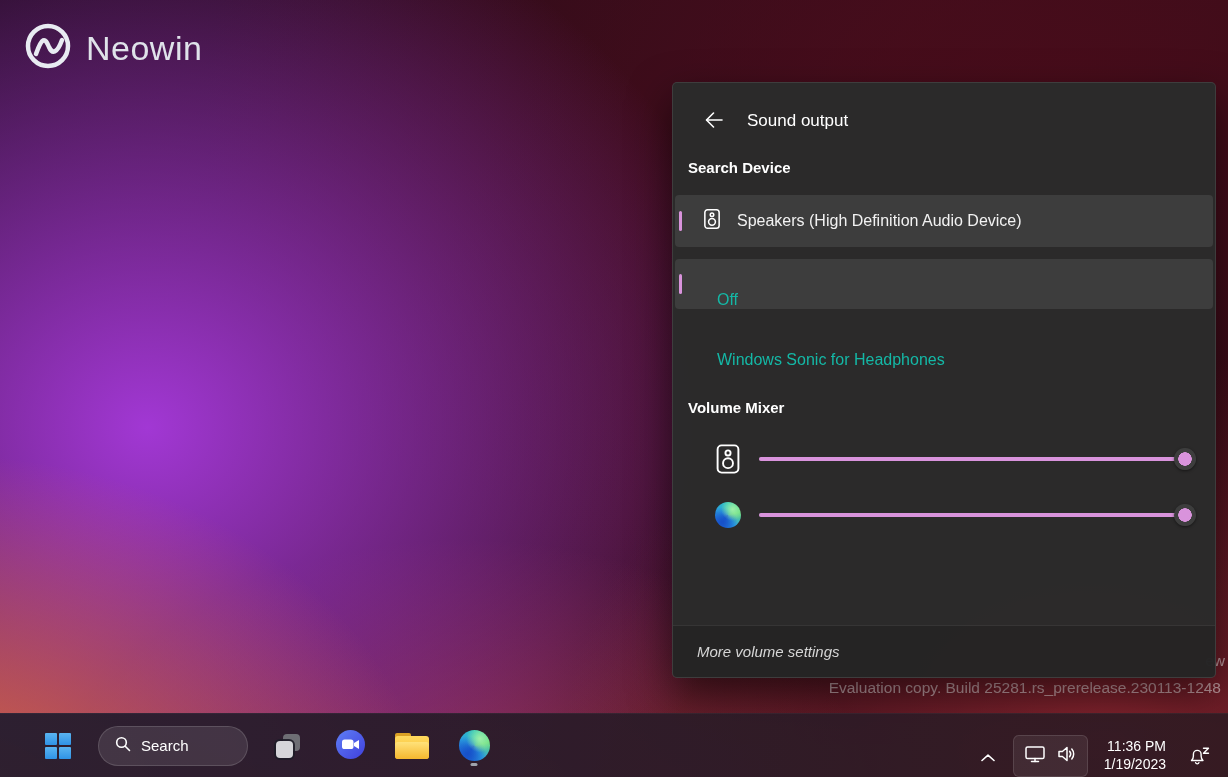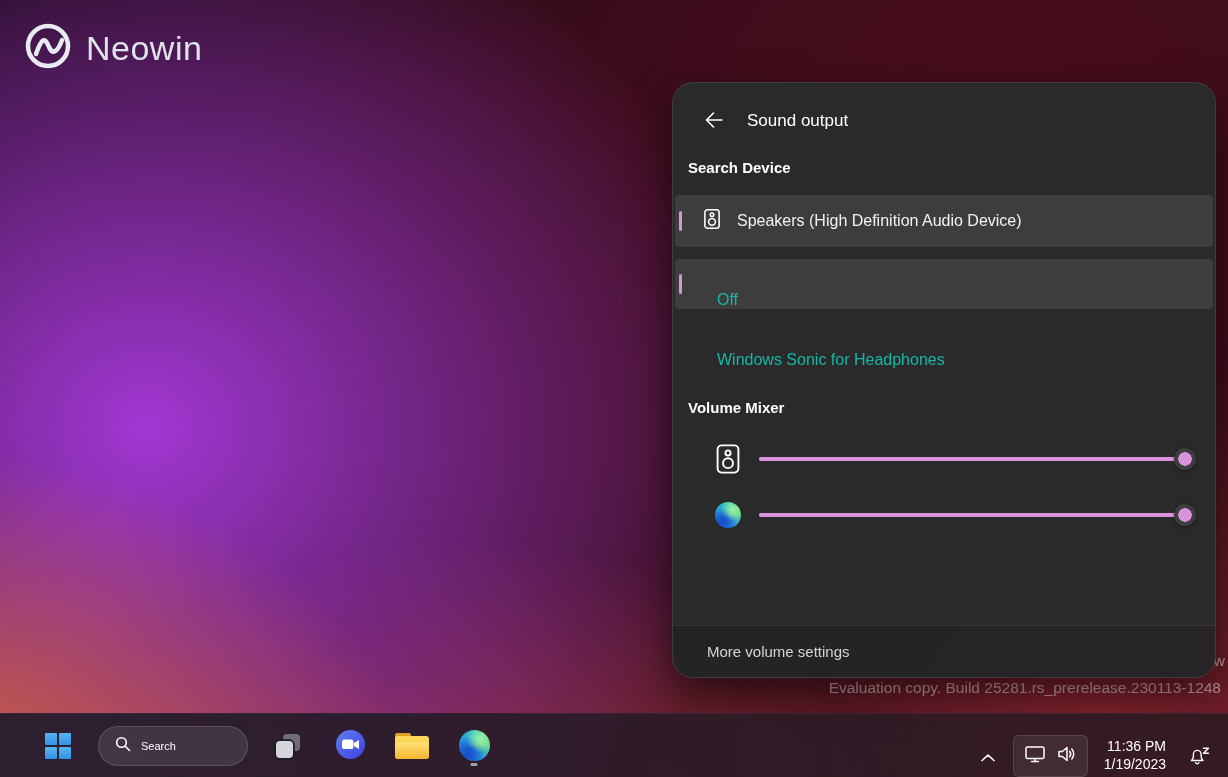--- a/index.html
+++ b/index.html
@@ -25,21 +25,21 @@
   
   .watermark{ position:absolute; color:rgba(255,255,255,0.55); font-size:15.5px; }
   .watermark.frag{ top:652px; right:3px; }
   .watermark.main{ top:679px; right:7px; }
 
   
   .flyout{
     position:absolute; left:672px; top:82px; width:544px; height:596px;
     background:rgba(43,43,43,0.985);
     border:1px solid rgba(255,255,255,0.09);
-    border-radius:21px;
+    border-radius:5px;
     box-shadow:0 16px 42px rgba(0,0,0,0.55);
     display:flex; flex-direction:column;
     overflow:hidden;
   }
   .flyout-header{ display:flex; align-items:center; gap:18px; padding:24px 26px 0 26px; }
   .back-btn{ width:30px; height:28px; display:flex; align-items:center; justify-content:center;
     background:transparent; border:none; border-radius:4px; cursor:pointer; }
   .flyout-title{ font-size:17px; color:#fff; }
 
   .section-header{ font-size:15px; font-weight:700; color:#fff; padding:0 15px; line-height:22px; }
@@ -66,39 +66,39 @@
   .slider{ position:relative; flex:1; height:24px; margin-left:18px; margin-right:28px; cursor:pointer; }
   .slider-track{ position:absolute; left:0; right:0; top:10px; height:4px; border-radius:2px;
     background:rgba(255,255,255,0.28); }
   .slider-fill{ position:absolute; left:0; top:10px; height:4px; border-radius:2px; background:var(--accent); }
   .slider-thumb{ position:absolute; top:1px; width:22px; height:22px; border-radius:50%;
     background:radial-gradient(circle, var(--accent) 0 6.5px, #3d3d3d 7px 100%);
     box-shadow:0 1px 3px rgba(0,0,0,0.5); cursor:grab; }
 
   .flyout-footer{ margin-top:auto; height:52px; display:flex; align-items:center;
     border-top:1px solid rgba(255,255,255,0.08); background:rgba(0,0,0,0.12);
-    padding-left:34px; }
+    padding-left:24px;font-style:italic; }
   .footer-link{ font-size:15px; color:#d6d6d6; cursor:pointer; }
 
   
   .taskbar{
     position:absolute; left:0; right:0; bottom:0; height:64px;
     background:linear-gradient(90deg, rgba(36,28,46,0.94), rgba(50,26,34,0.94));
     border-top:1px solid rgba(255,255,255,0.04);
   }
   .tb-left{ position:absolute; left:36px; top:0; height:100%; display:flex; align-items:center; gap:18px; }
   .tb-btn{ width:44px; height:44px; border:none; background:transparent; border-radius:6px;
     display:flex; align-items:center; justify-content:center; cursor:pointer; position:relative; }
   .win-logo{ display:grid; grid-template-columns:12px 12px; grid-template-rows:12px 12px; gap:2px; }
   .win-logo span{ background:linear-gradient(180deg,#5ab4f0,#2f93e6); border-radius:1px; }
 
   .search-pill{ height:40px; width:150px; border-radius:20px;
     background:rgba(255,255,255,0.10); border:1px solid rgba(255,255,255,0.14);
     display:flex; align-items:center; gap:10px; padding-left:16px; cursor:pointer; }
-  .search-label{ font-size:11px; color:#fff; }
+  .search-label{ font-size:15px; color:#fff; }
 
   .taskview-icon{ position:relative; width:24px; height:24px; }
   .taskview-icon .back{ position:absolute; right:0; top:0; width:17px; height:17px;
     border-radius:4px; background:#6e6e74; }
   .taskview-icon .front{ position:absolute; left:0; bottom:0; width:17px; height:17px;
     border-radius:4px; background:#d6d6da; box-shadow:0 0 0 2px rgba(30,28,40,0.9); }
 
   .folder-icon{ position:relative; width:34px; height:28px; }
   .folder-icon .tab{ position:absolute; left:0; top:1px; width:16px; height:8px;
     border-radius:2px 2px 0 0; background:#dba125; }

